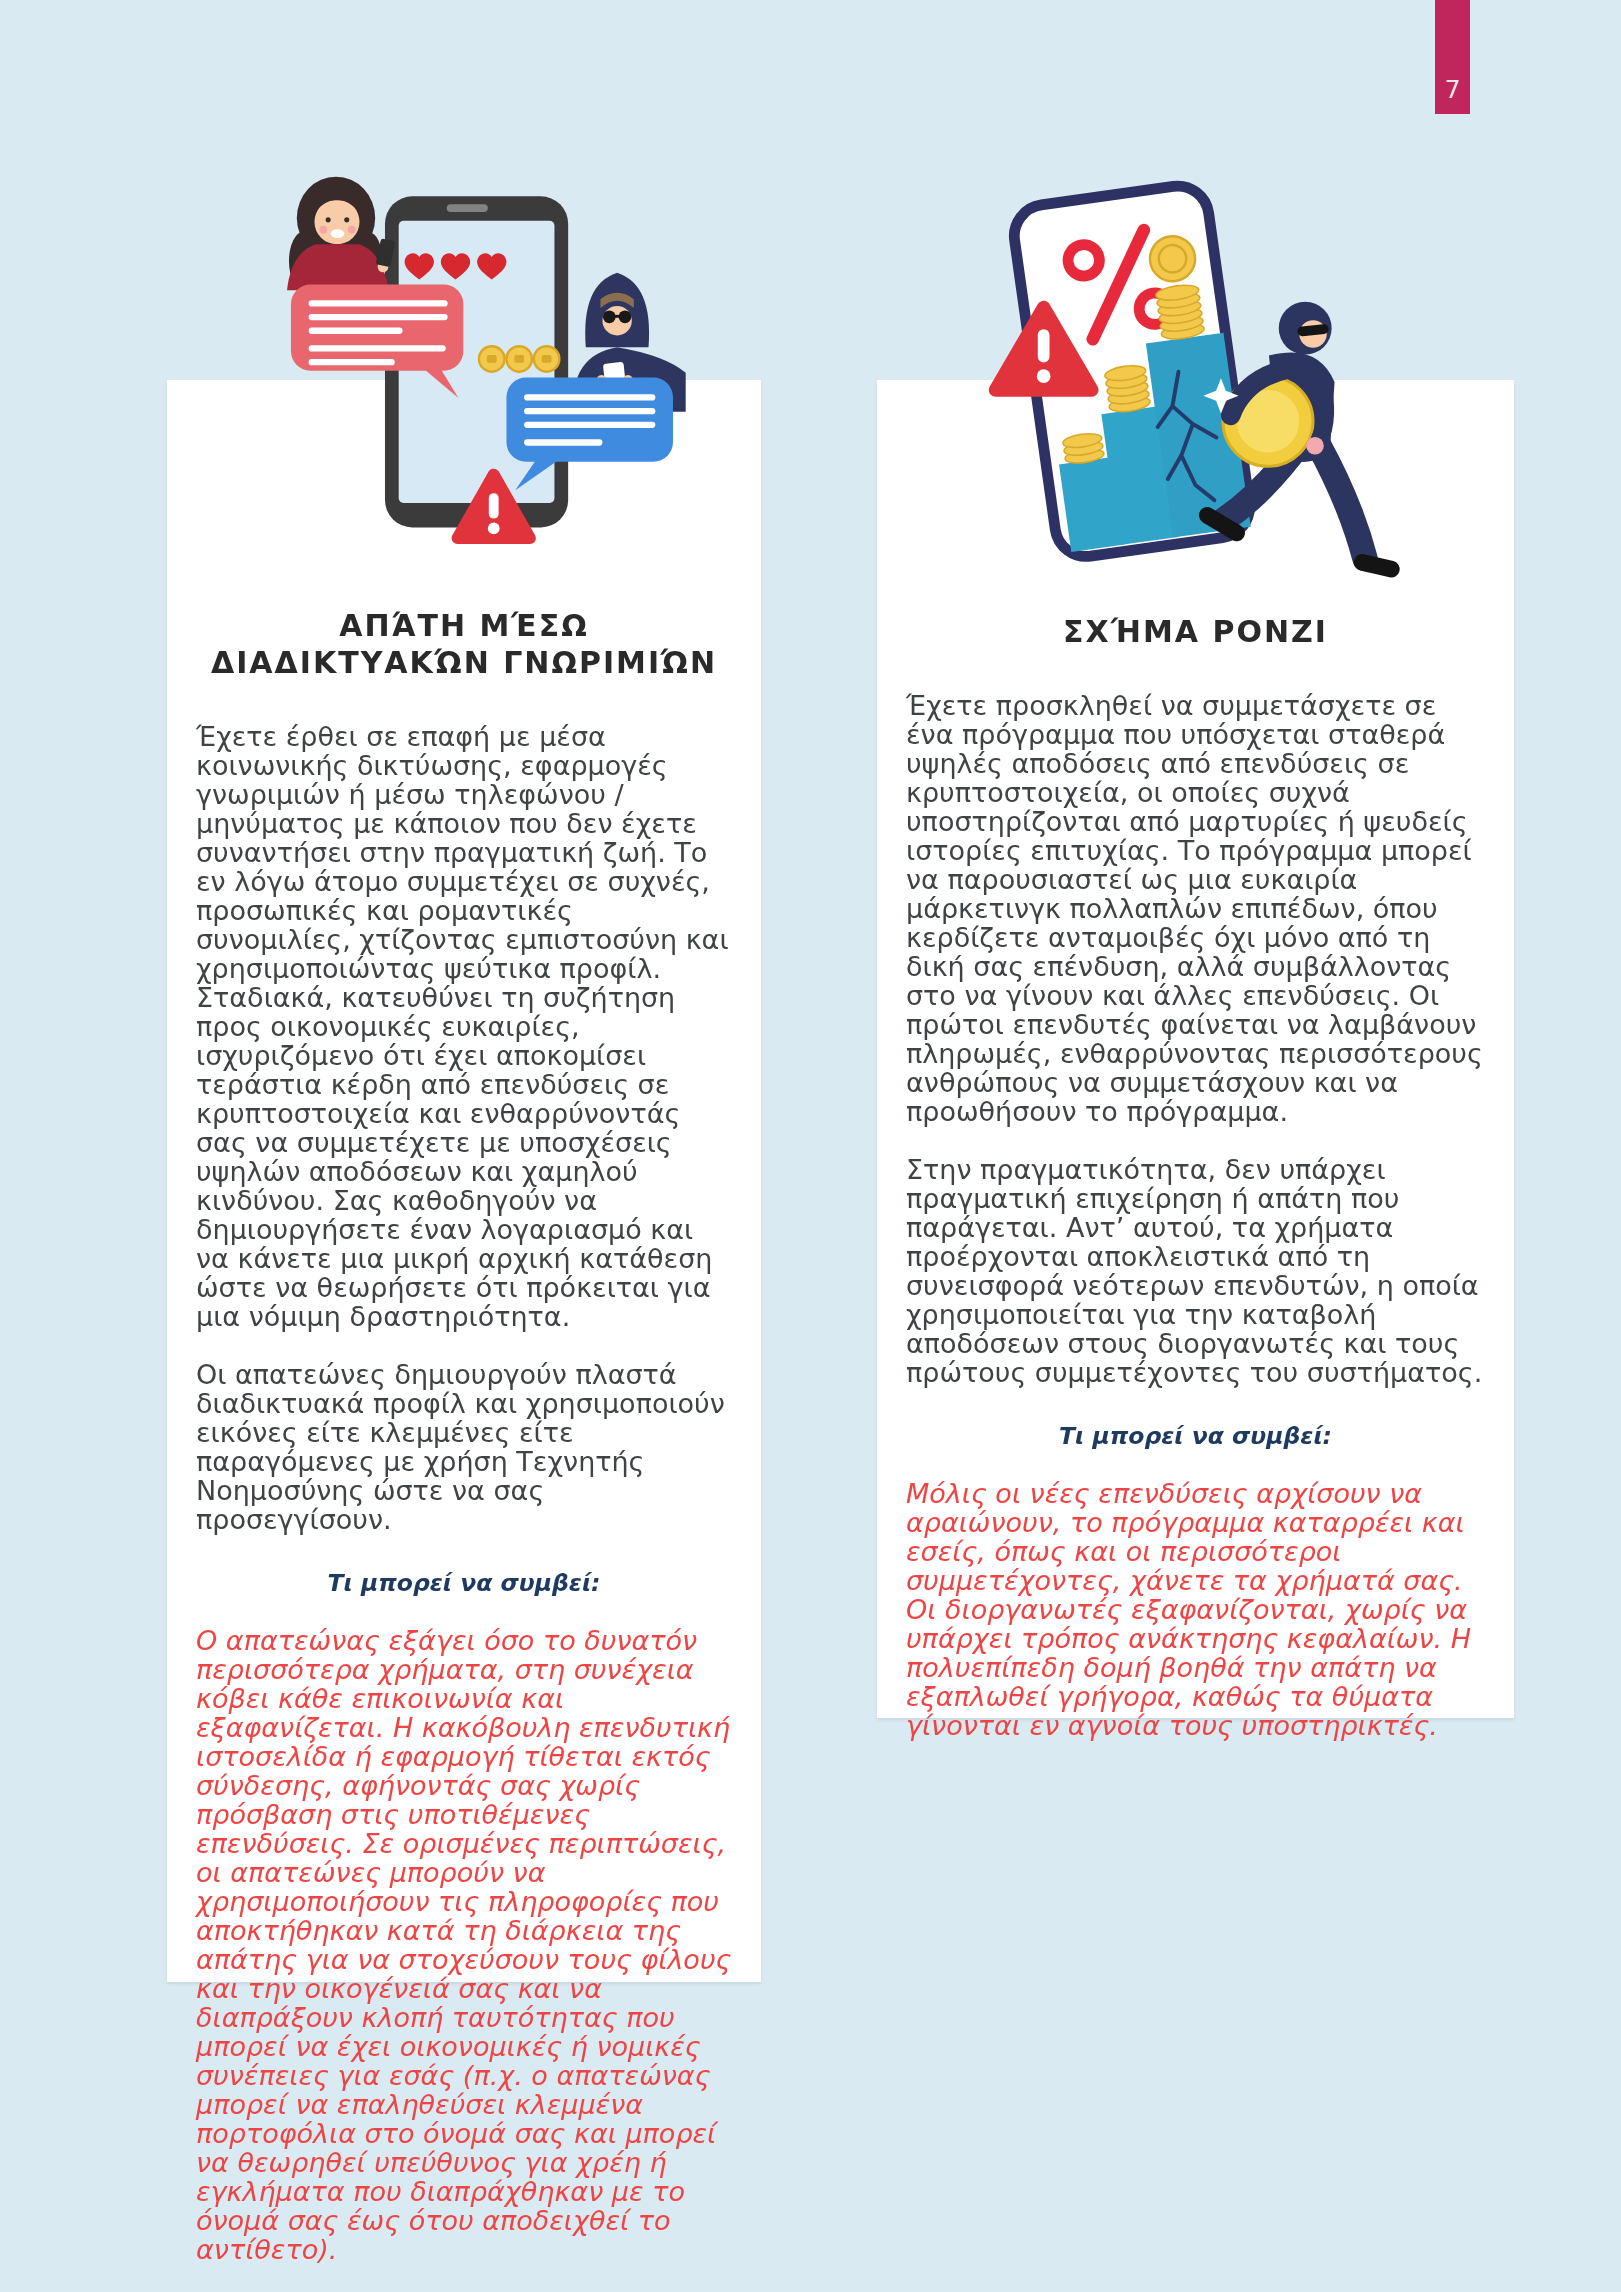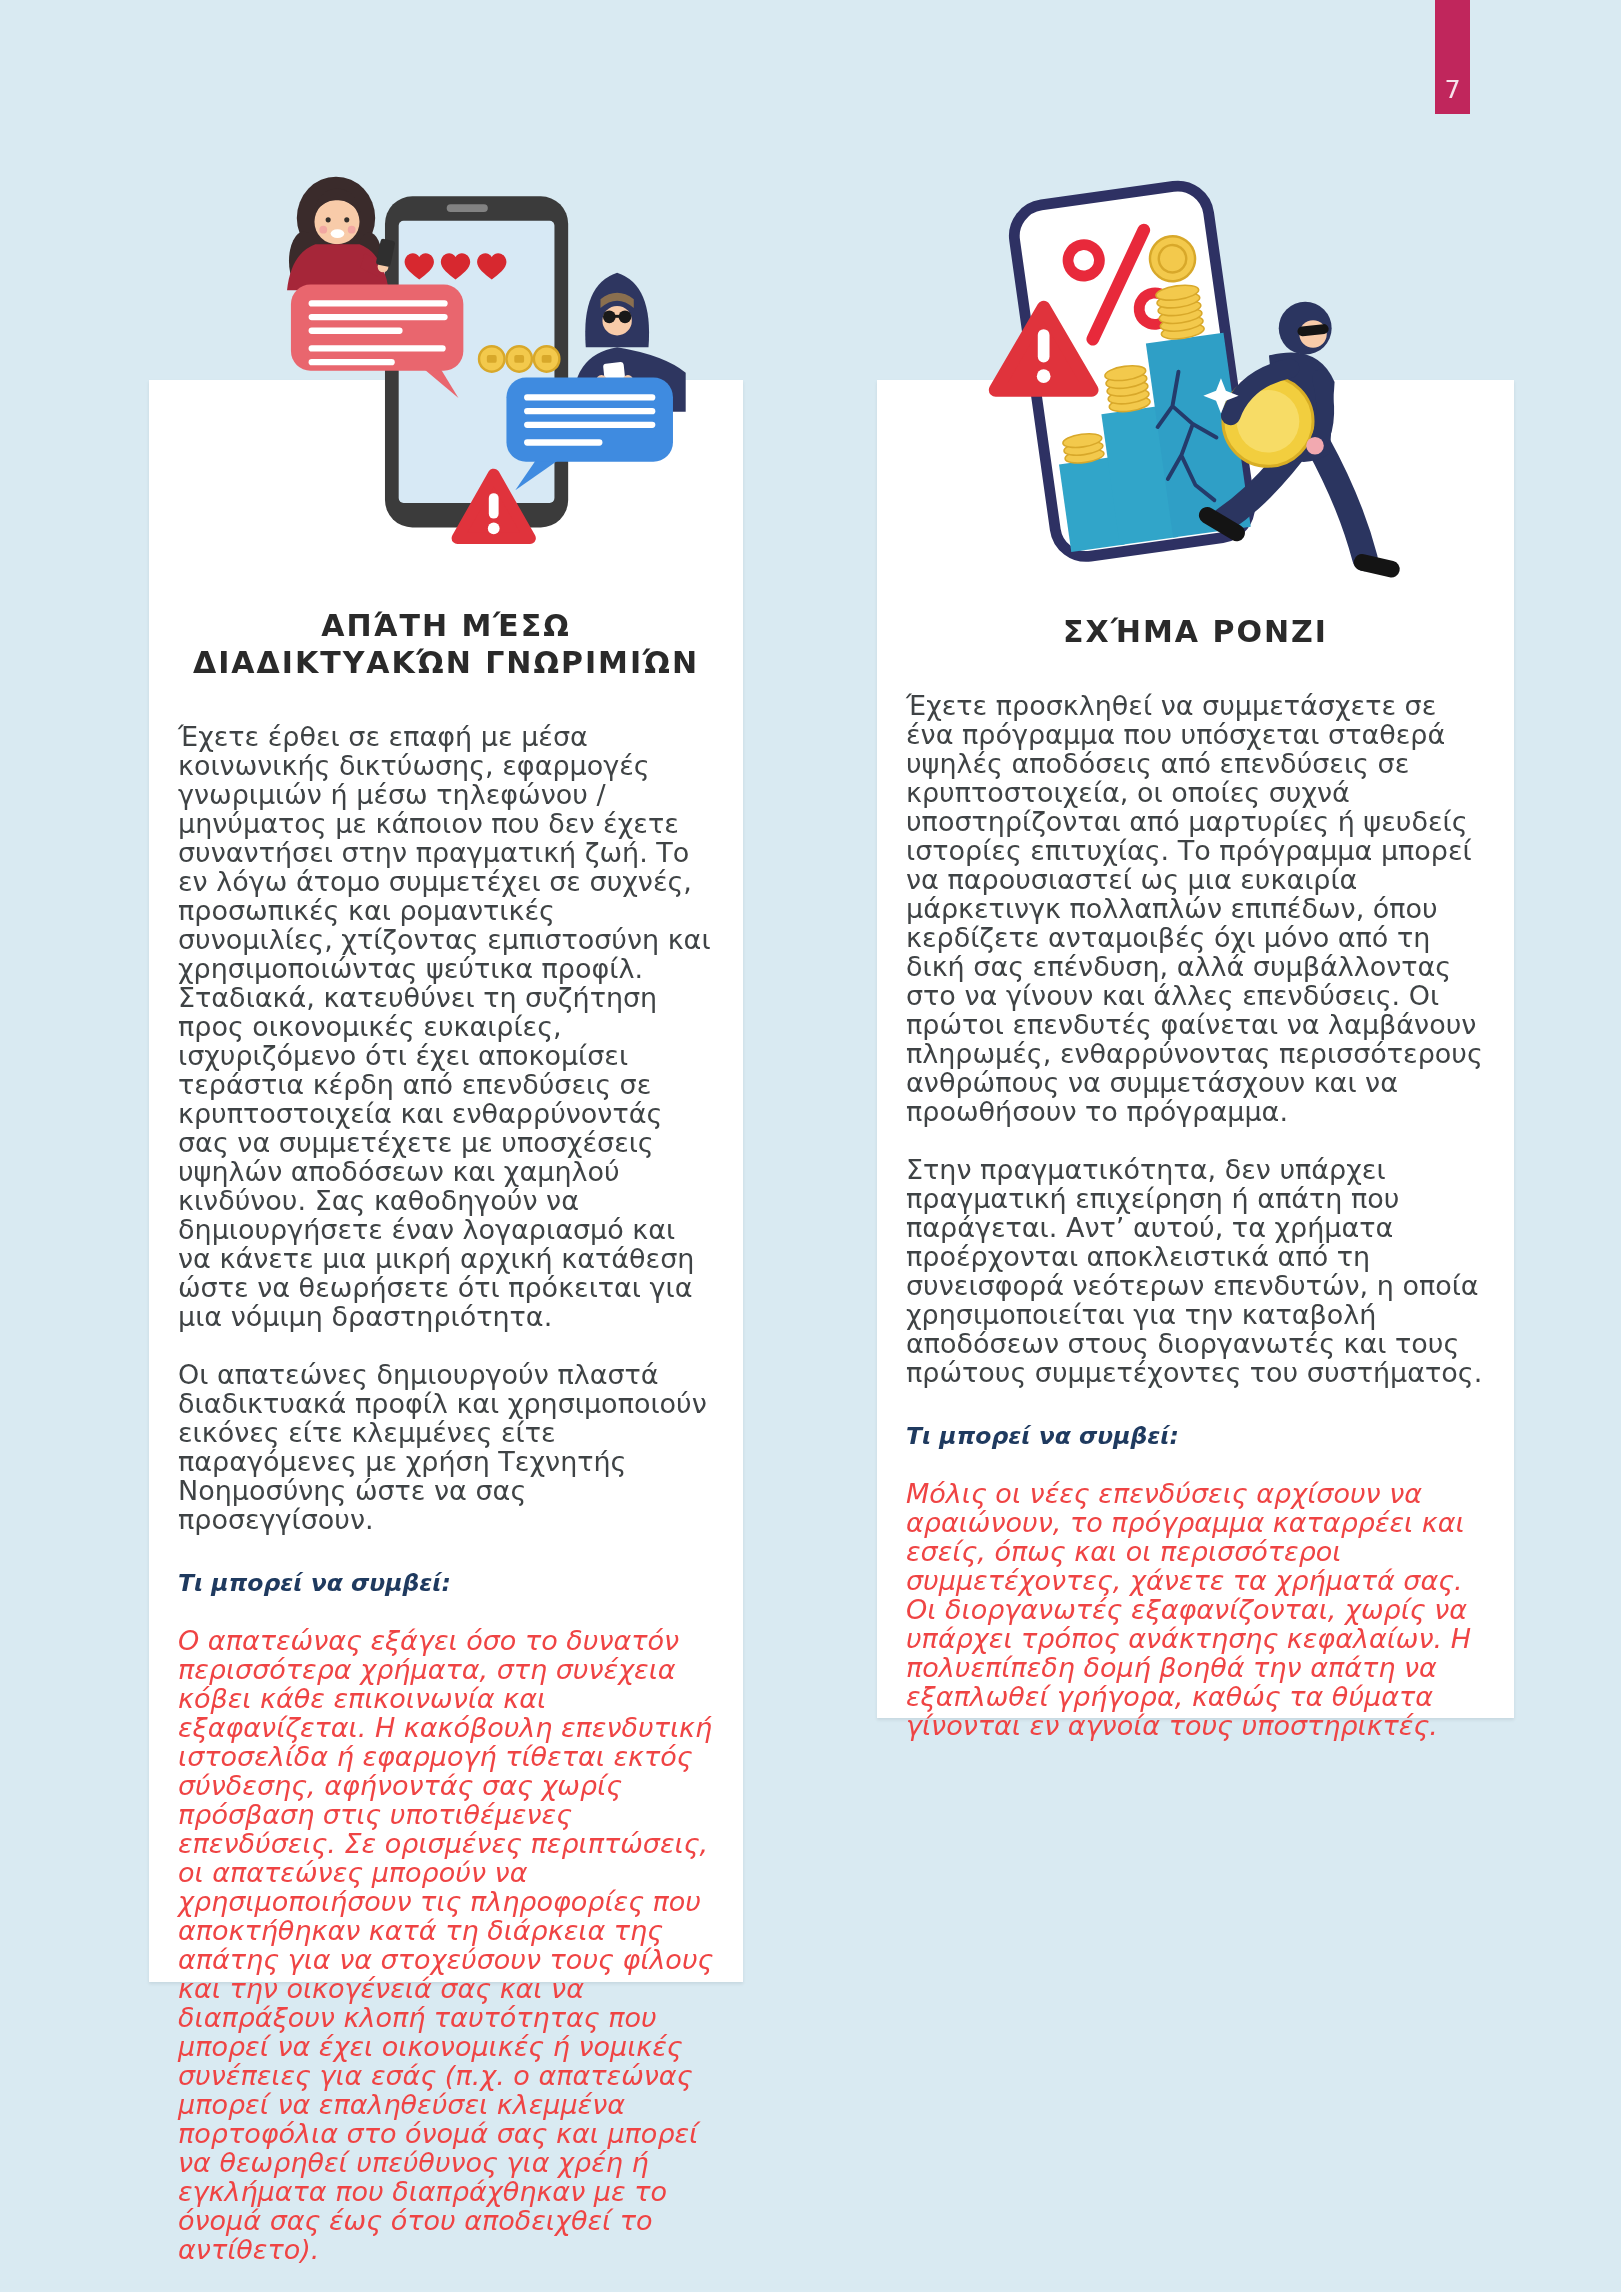--- a/index.html
+++ b/index.html
@@ -4,32 +4,32 @@
 <style>
   html,body{margin:0;padding:0;}
   body{width:1621px;height:2293px;font-family:"DejaVu Sans",sans-serif;}
   .page{position:relative;width:1621px;height:2293px;background:#D9EAF2;overflow:hidden;}
 
   .page-tab{position:absolute;left:1435px;top:0;width:35px;height:114px;background:#C0265C;
             display:flex;align-items:flex-end;justify-content:center;padding-bottom:11.8px;box-sizing:border-box;}
   .page-tab span{color:#F7E3EC;font-size:25.5px;line-height:1;}
 
   .panel{position:absolute;background:#FFFFFF;box-shadow:0 2px 2.9px rgba(70,90,100,0.12);}
-  .panel-left{left:149px;top:380px;width:594px;height:1602px;}
+  .panel-left{left:167px;top:380px;width:594px;height:1602px;}
   .panel-right{left:877px;top:380px;width:637px;height:1338px;}
 
   .col-content{position:relative;box-sizing:border-box;padding:0 29px;}
   .spacer-left{height:227px;}
   .spacer-right{height:233px;}
 
   h2.col-heading{margin:0 0 41px 0;text-align:center;color:#2A2A2A;
      font-size:30px;line-height:37px;font-weight:bold;letter-spacing:2px;}
   .para{margin:0 0 29px 0;color:#3F4345;font-size:27px;line-height:29px;}
   .para.navy-italic{color:#ef4444;font-style:italic;margin-bottom:0;}
-  .subheading{margin:35px 0 29px 0;color:#1F3A5F;font-size:23.5px;font-weight:bold;font-style:italic;}
+  .subheading{margin:35px 0 29px 0;color:#1F3A5F;font-size:23.5px;font-weight:bold;font-style:italic;text-align:center;}
 
   .illus{position:absolute;}
   .illus-left{left:274px;top:116px;}
   .illus-right{left:931px;top:135px;}
 </style>
 </head>
 <body>
 
 <div class="page">
 

